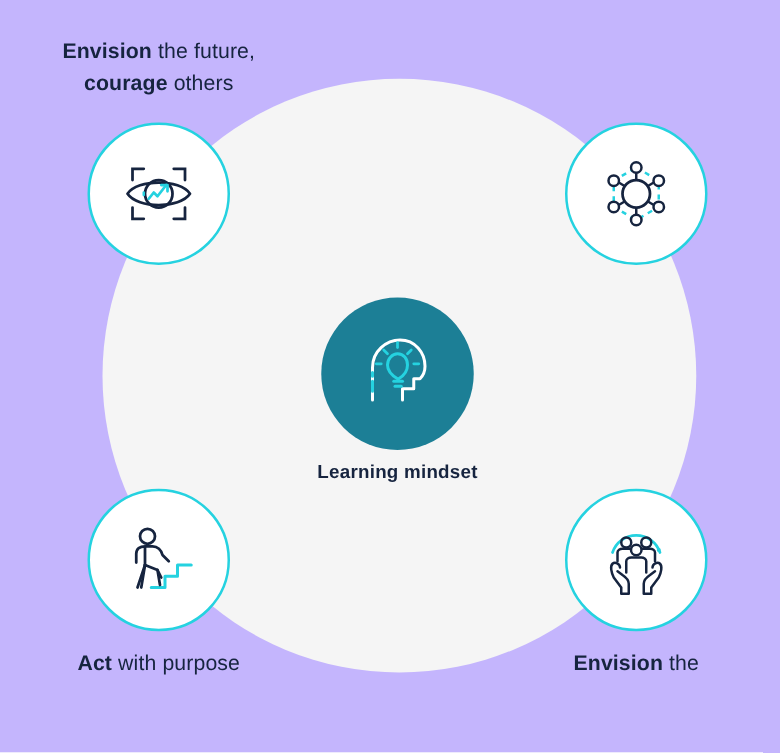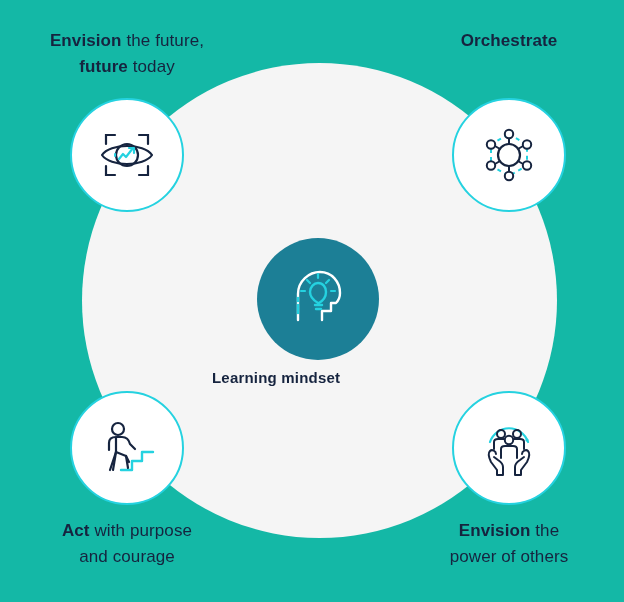--- a/index.html
+++ b/index.html
@@ -9,21 +9,21 @@
     background: #ffffff;
   }
   body {
     font-family: "Liberation Sans", sans-serif;
     -webkit-font-smoothing: antialiased;
   }
   #infographic {
     position: relative;
     width: 624px;
     height: 602px;
-    background: #14b8a6;
+    background: #c4b5fd;
     overflow: hidden;
   }
   
   .bg-circle {
     position: absolute;
     left: 82px;
     top: 63px;
     width: 475px;
     height: 475px;
     border-radius: 50%;
@@ -89,21 +89,21 @@
     background: #1c7f96;
     display: flex;
     align-items: center;
     justify-content: center;
   }
   .hub-label {
     position: absolute;
     left: 212px;
     top: 369px;
     width: 212px;
-    text-align: left;
+    text-align: center;
     font-size: 15px;
     font-weight: 700;
     color: #16243f;
     letter-spacing: 0.2px;
   }
 </style>
 </head>
 <body>
 
 <div id="infographic">
@@ -128,21 +128,21 @@
 
           <polyline points="23,35 27,30 30,33 37,24" stroke="#25d2e0" stroke-width="2.2" fill="none" stroke-linecap="round" stroke-linejoin="round"></polyline>
           <polyline points="33,24 38,24 38,29" stroke="#25d2e0" stroke-width="2.2" fill="none" stroke-linecap="round" stroke-linejoin="round"></polyline>
 
           <path d="M19 30 v2" stroke="#25d2e0" stroke-width="2" stroke-linecap="round"></path>
         </svg>
       </span>
     </div>
     <div class="node-label">
       <b>Envision</b><span class="reg"> the future,</span><br>
-      <b>future</b><span class="reg"> today</span>
+      <b>courage</b><span class="reg"> others</span>
     </div>
   </div>
 
   <div class="node" id="node-orchestrate">
     <div class="node-circle">
       <span>
         <svg width="60" height="60" viewBox="0 0 60 60" fill="none">
 
           <polygon points="30,9 48,19.5 48,40.5 30,51 12,40.5 12,19.5" stroke="#25d2e0" stroke-width="2" fill="none" stroke-dasharray="4 4" stroke-linejoin="round"></polygon>
 
@@ -162,21 +162,21 @@
             <circle cx="48" cy="19.5" r="4.2"></circle>
             <circle cx="48" cy="40.5" r="4.2"></circle>
             <circle cx="30" cy="51" r="4.2"></circle>
             <circle cx="12" cy="40.5" r="4.2"></circle>
             <circle cx="12" cy="19.5" r="4.2"></circle>
           </g>
         </svg>
       </span>
     </div>
     <div class="node-label">
-      <b>Orchestrate</b><span class="reg"></span><br>
+      <span class="reg"></span><br>
       <b></b>
     </div>
   </div>
 
   <div class="node" id="node-act">
     <div class="node-circle">
       <span>
         <svg width="62" height="60" viewBox="0 0 62 60" fill="none">
 
           <polyline points="25,52 36,52 36,43 46,43 46,34 57,34" stroke="#25d2e0" stroke-width="2.4" fill="none" stroke-linecap="round" stroke-linejoin="round"></polyline>
@@ -189,21 +189,21 @@
 
           <path d="M20 34 L14 52" stroke="#16243f" stroke-width="2.2" stroke-linecap="round"></path>
           <path d="M20 34 L17 52" stroke="#16243f" stroke-width="2.2" stroke-linecap="round"></path>
           <path d="M20 34 L30 38 L32 50" stroke="#16243f" stroke-width="2.2" fill="none" stroke-linecap="round" stroke-linejoin="round"></path>
           <path d="M30 38 L33 44" stroke="#16243f" stroke-width="2.2" stroke-linecap="round"></path>
         </svg>
       </span>
     </div>
     <div class="node-label">
       <b>Act</b><span class="reg"> with purpose</span><br>
-      <b></b><span class="reg">and courage</span>
+      <b></b>
     </div>
   </div>
 
   <div class="node" id="node-harness">
     <div class="node-circle">
       <span>
         <svg width="64" height="60" viewBox="0 0 64 60" fill="none">
 
           <path d="M13 24 A20 20 0 0 1 51 24" stroke="#25d2e0" stroke-width="2.2" fill="none" stroke-linecap="round"></path>
           <circle cx="50" cy="22" r="1.6" fill="#25d2e0"></circle>
@@ -220,21 +220,21 @@
           <path d="M19 36 C19 33, 15 31, 13 33 C11 35, 12 40, 14 44 L20 52 V57 H26 V49
                    C26 46, 24 44, 21 42 L17 39" stroke="#16243f" stroke-width="2" fill="none" stroke-linecap="round" stroke-linejoin="round"></path>
 
           <path d="M45 36 C45 33, 49 31, 51 33 C53 35, 52 40, 50 44 L44 52 V57 H38 V49
                    C38 46, 40 44, 43 42 L47 39" stroke="#16243f" stroke-width="2" fill="none" stroke-linecap="round" stroke-linejoin="round"></path>
         </svg>
       </span>
     </div>
     <div class="node-label">
       <b>Envision</b><span class="reg"> the</span><br>
-      <b></b><span class="reg">power of others</span>
+      <b></b>
     </div>
   </div>
 
   <div class="hub">
     <div class="hub-circle">
       <span>
         <svg width="66" height="66" viewBox="0 0 66 66" fill="none">
 
           <path d="M13 56 V30 C13 17, 24 8, 35 8 C47 8, 55 18, 55 29 C55 34, 53 37, 51 39
                    H46 V47 H37 V56" stroke="#ffffff" stroke-width="2.4" fill="none" stroke-linecap="round" stroke-linejoin="round"></path>

